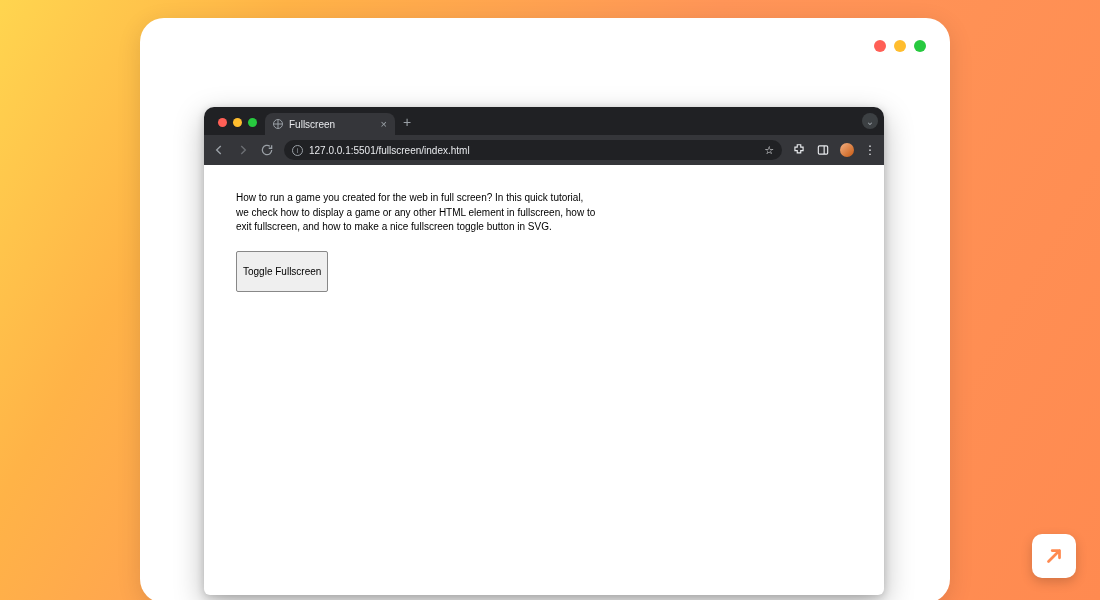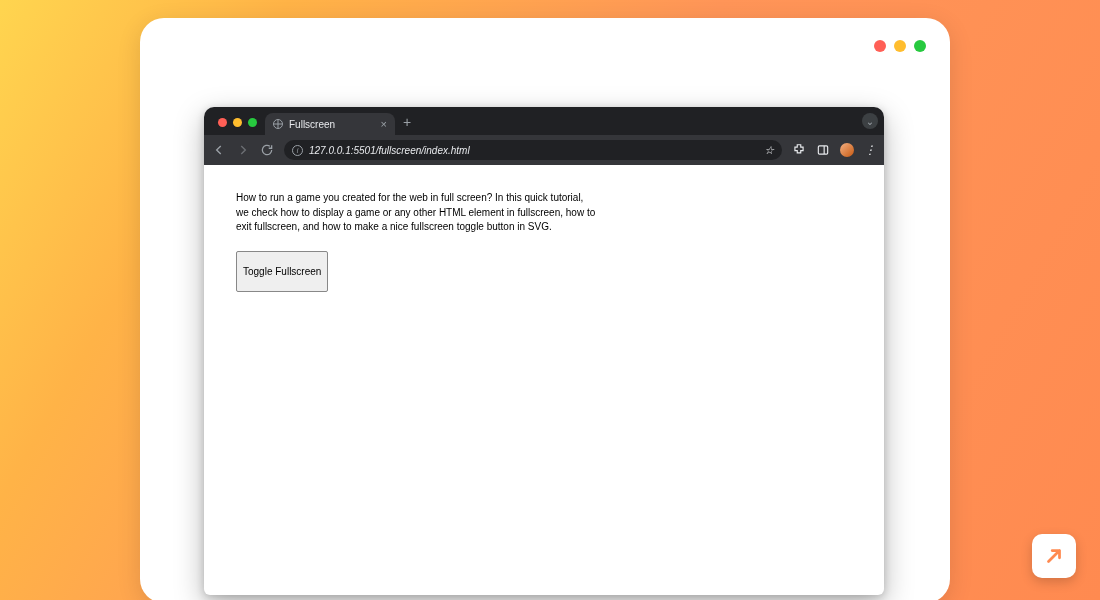--- a/index.html
+++ b/index.html
@@ -123,21 +123,20 @@
 
     
     .addr-row {
       height: 30px;
       background: #35363a;
       display: flex;
       align-items: center;
       padding: 0 8px;
       gap: 10px;
       color: #9aa0a6;
-      font-style: italic;
     }
     .nav-icn {
       width: 14px; height: 14px;
       display: inline-flex;
       align-items: center; justify-content: center;
       flex-shrink: 0;
     }
     .nav-icn svg { width: 14px; height: 14px; }
     .addr-box {
       flex: 1;

